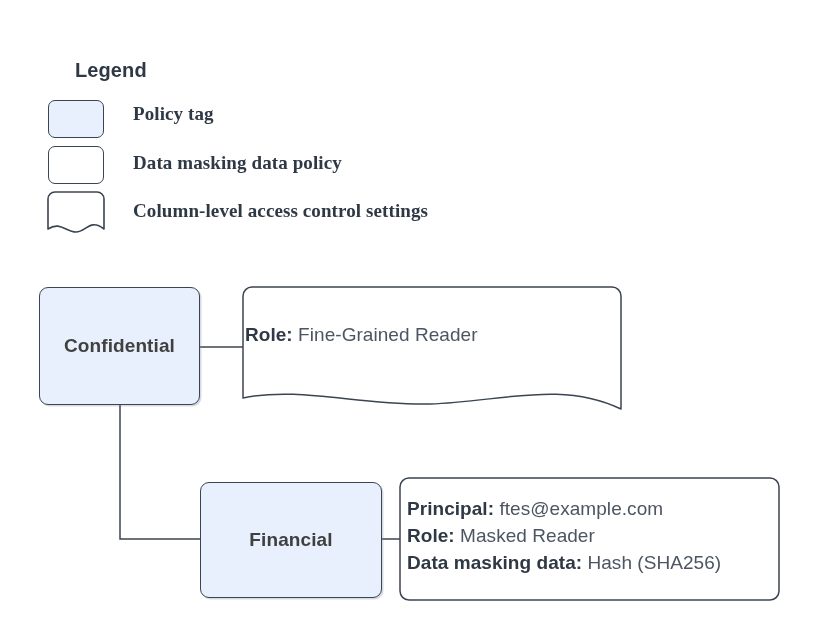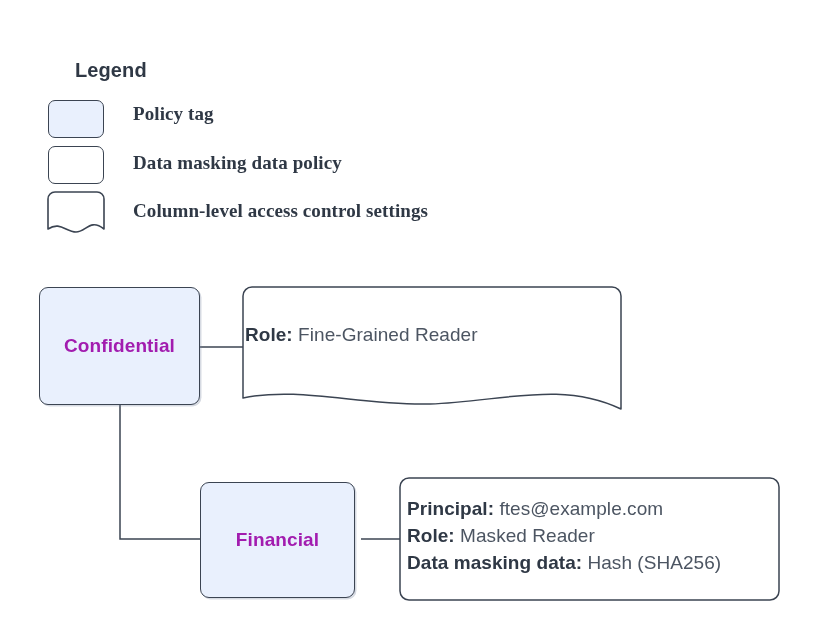--- a/index.html
+++ b/index.html
@@ -73,33 +73,33 @@
     border: 1.6px solid #3b4452;
     border-radius: 9px;
     display: flex;
     align-items: center;
     justify-content: center;
     box-shadow: 1.5px 1.5px 0 rgba(120,134,160,0.30);
   }
   .node-label {
     font-size: 19px;
     font-weight: bold;
-    color: #a21caf;
+    color: #404040;
     letter-spacing: 0.1px;
   }
   #node-confidential {
     left: 39px;
     top: 287px;
     width: 161px;
     height: 118px;
   }
   #node-financial {
     left: 200px;
     top: 482px;
-    width: 155px;
+    width: 182px;
     height: 116px;
   }
 
   
   .callout-text {
     position: absolute;
     font-size: 19px;
     line-height: 27px;
     color: #4c5562;
     white-space: nowrap;

